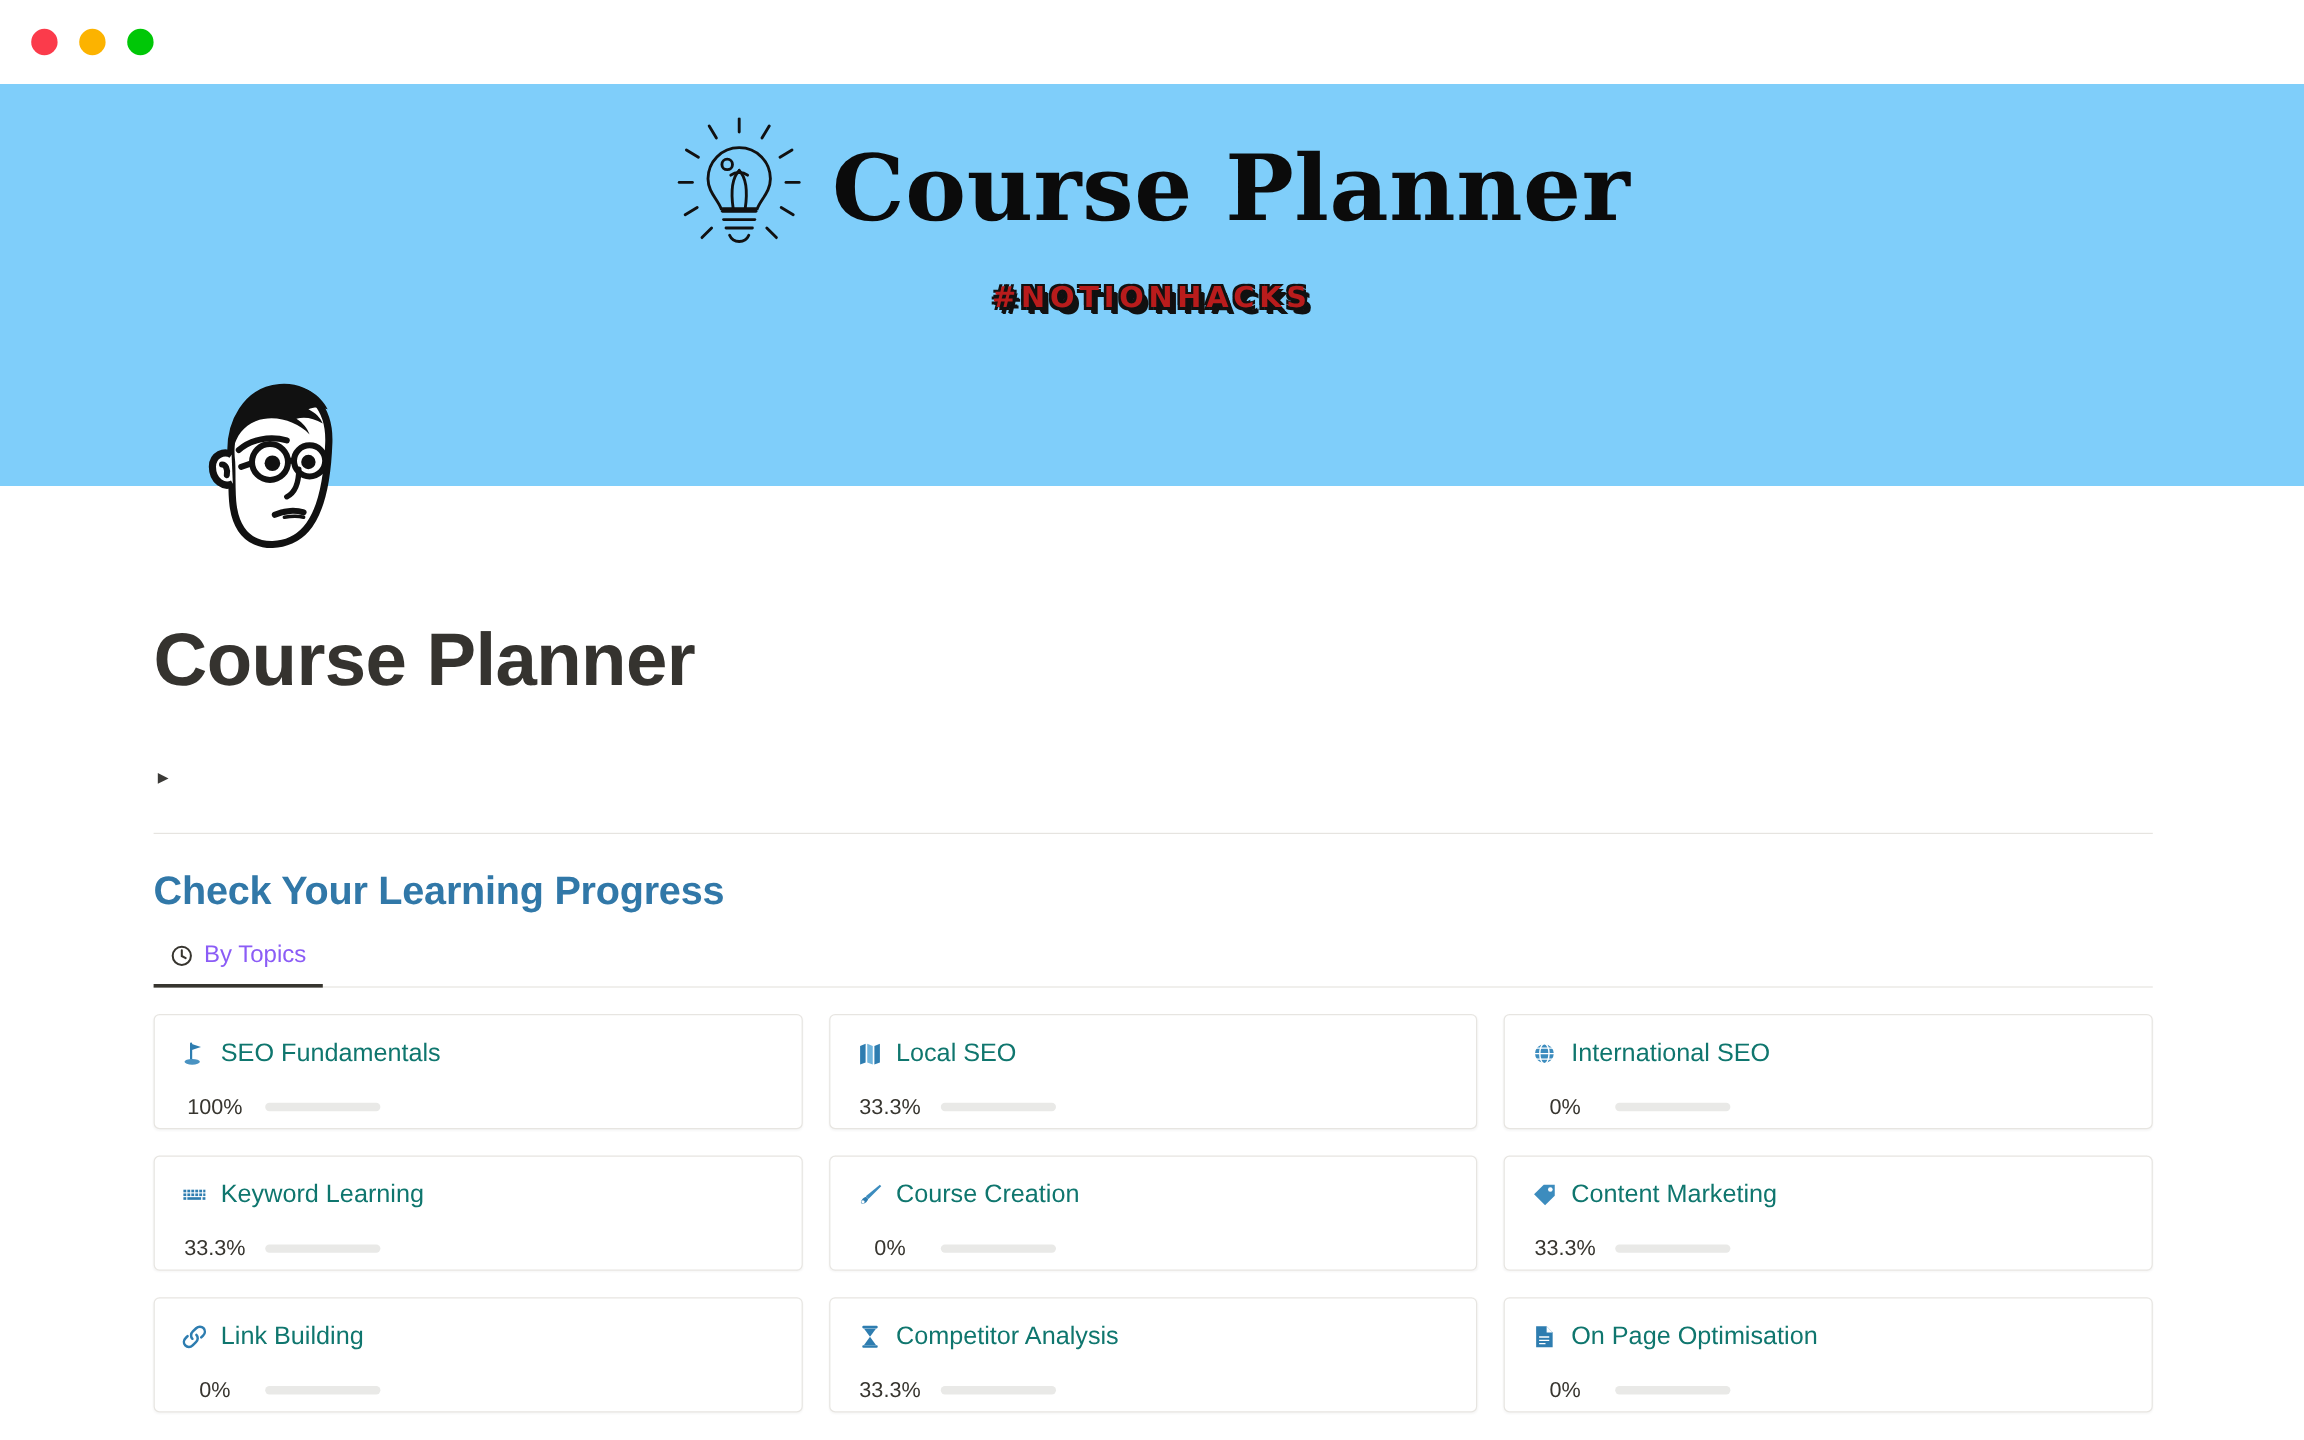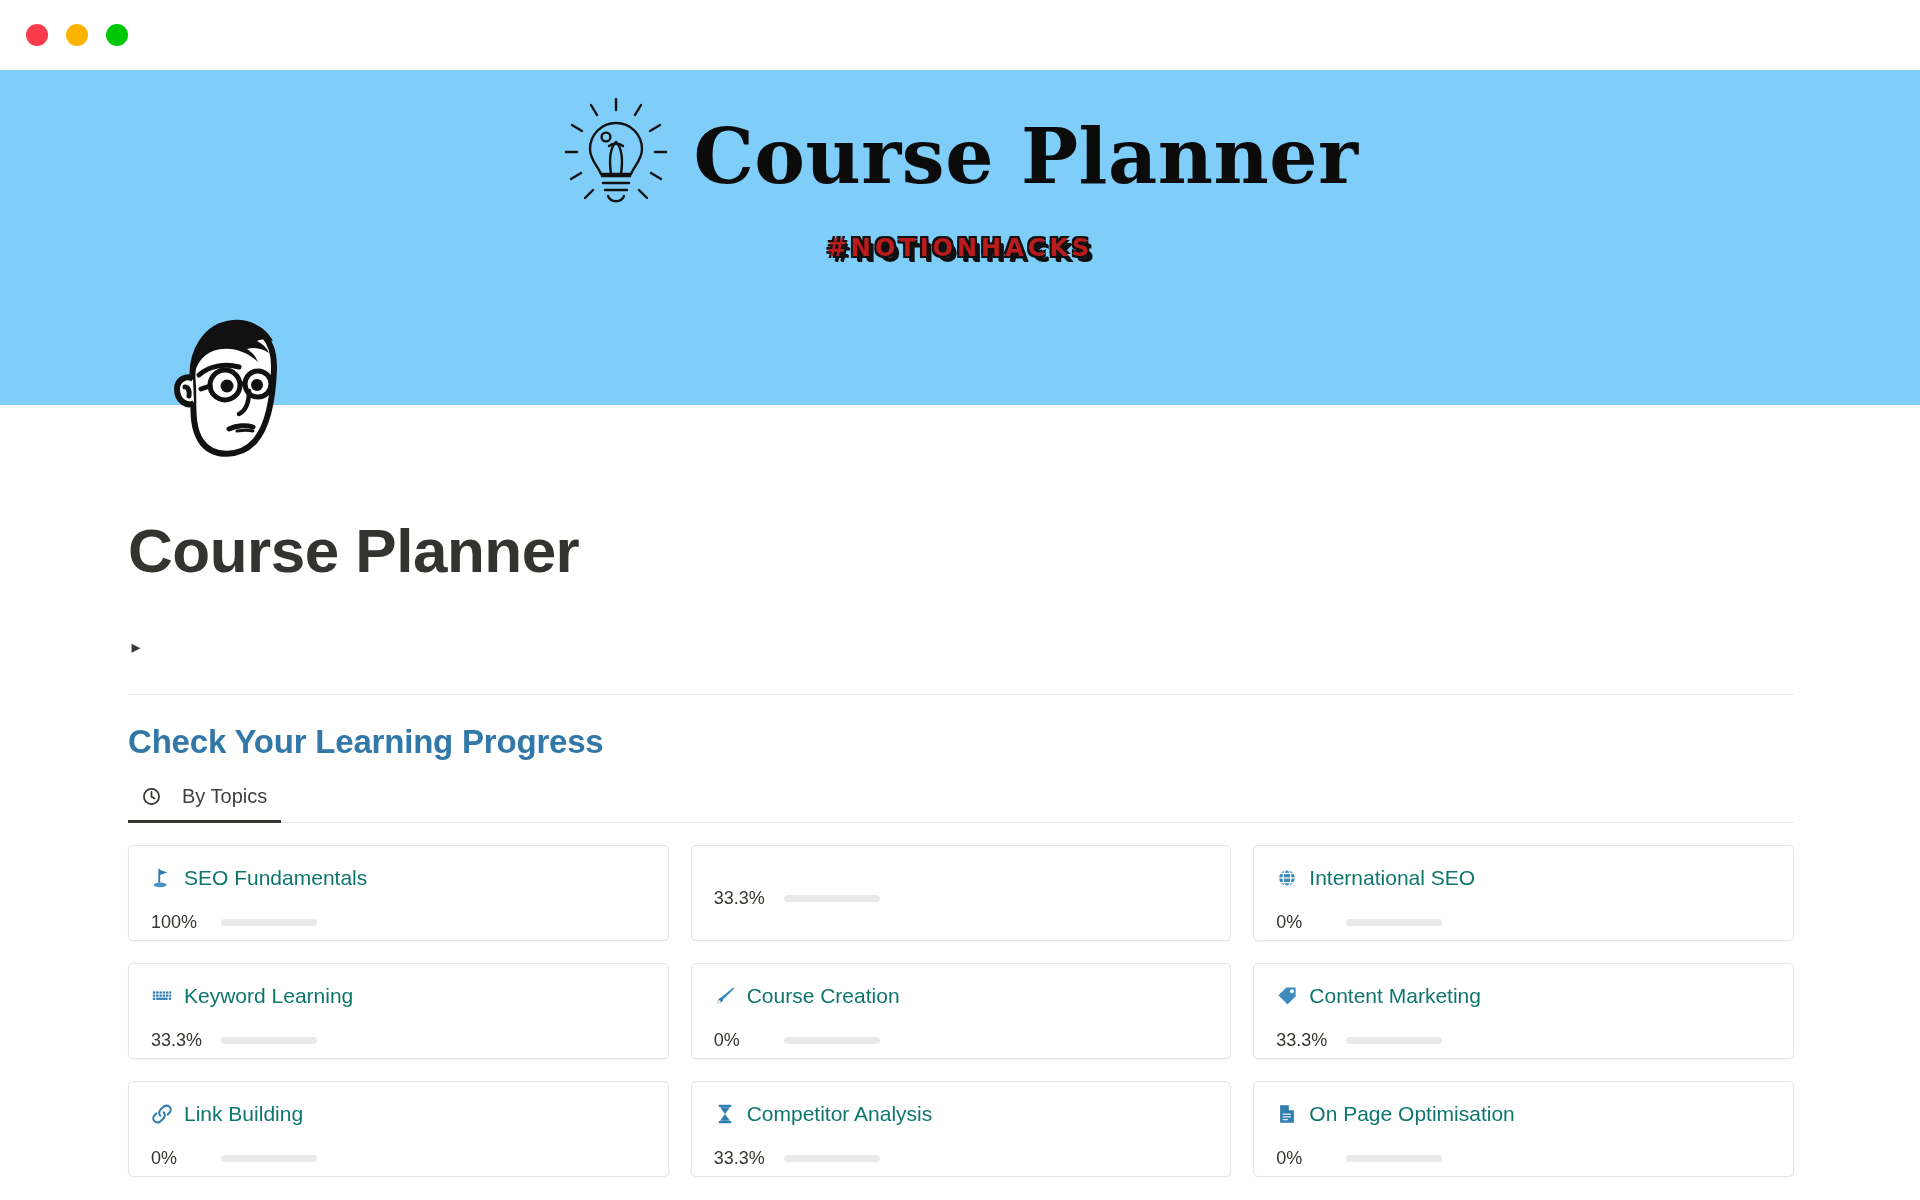--- a/index.html
+++ b/index.html
@@ -134,24 +134,24 @@
   
   #tabs-bar {
     margin-top: 18px;
     border-bottom: 1px solid #e6e4e0;
     display: flex;
     align-items: flex-end;
   }
   .tab {
     display: flex;
     align-items: center;
-    gap: 21px;
+    gap: 9px;
     padding: 6px 14px 12px 14px;
     font-size: 20px;
-    color: #404040;
+    color: #8b5cf6;
     cursor: pointer;
   }
   .tab.active { border-bottom: 3px solid #37352f; margin-bottom: -1px; }
   .tab-icon { width: 19px; height: 19px; display: block; }
 
   
   #cards-grid {
     margin-top: 22px;
     display: grid;
     grid-template-columns: repeat(3, 1fr);
@@ -173,20 +173,21 @@
   .card-icon { width: 22px; height: 22px; flex: none; display: block; }
   .card-title {
     font-size: 21px;
     color: #0f766e;
   }
   .card-progress-row {
     display: flex;
     align-items: center;
     gap: 14px;
     margin-top: 22px;
+    text-align: center;
   }
   .pct-label {
     font-size: 18px;
     color: #37352f;
     min-width: 56px;
   }
   .bar-track {
     width: 96px;
     height: 7px;
     border-radius: 4px;
@@ -303,20 +304,28 @@
         </div>
         <div class="card-progress-row">
           <span class="pct-label">100%</span>
           <span class="bar-track">
             <span class="bar-fill" style="width:100%"></span>
           </span>
         </div>
       </div>
 
       <div class="topic-card">
+        <div class="card-title-row">
+          <svg class="card-icon" viewBox="0 0 24 24">
+            <path d="M3 5 L8 3 L8 20 L3 22 Z" fill="#2E7DB0"></path>
+            <path d="M9.5 3 L14.5 5 L14.5 22 L9.5 20 Z" fill="#6FB4DC"></path>
+            <path d="M16 5 L21 3 L21 20 L16 22 Z" fill="#2E7DB0"></path>
+          </svg>
+          <span class="card-title">Local SEO</span>
+        </div>
         <div class="card-progress-row">
           <span class="pct-label">33.3%</span>
           <span class="bar-track">
             <span class="bar-fill" style="width:33.3%"></span>
           </span>
         </div>
       </div>
 
       <div class="topic-card">
         <div class="card-title-row">

